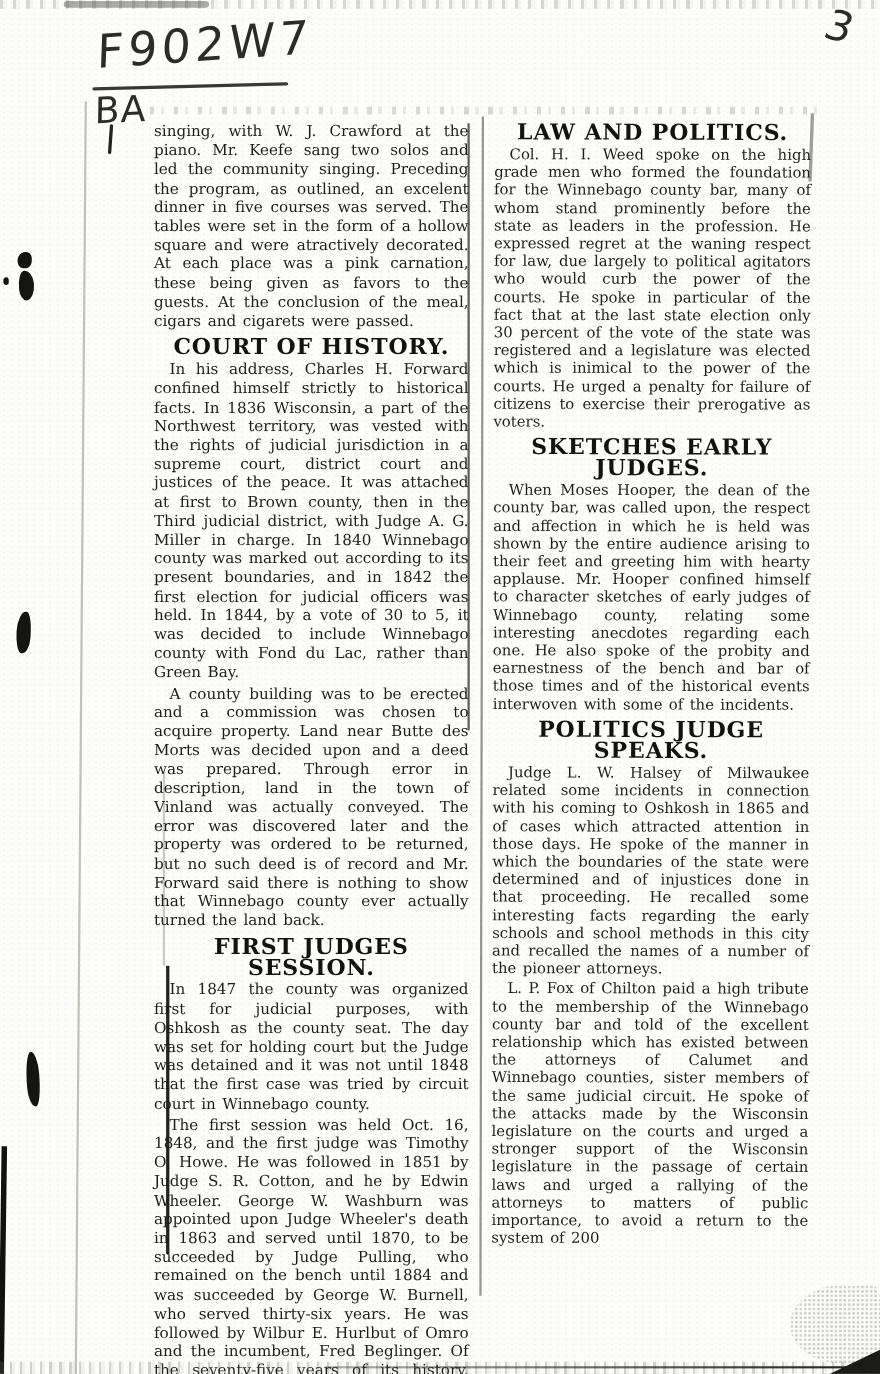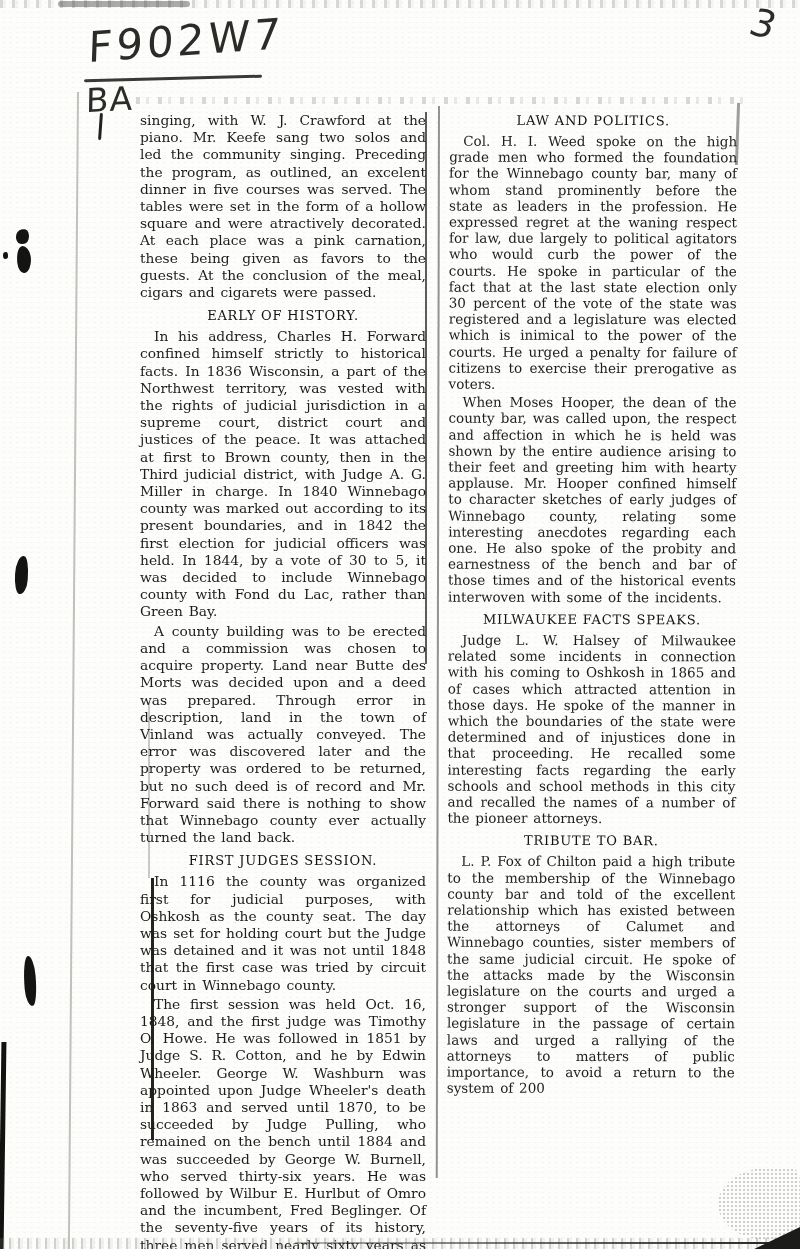--- a/index.html
+++ b/index.html
@@ -58,22 +58,22 @@
     border-radius:2px; transform:rotate(-1.5deg); }
   .hand-initials { left:86px; top:80px; font-size:33px; letter-spacing:1px; transform:rotate(-3deg) skewX(-4deg); }
   .hand-page-num { left:751px; top:2px; font-size:38px; transform:rotate(14deg) skewX(-6deg); }
   .hand-tick { position:absolute; left:99px; top:113px; width:3px; height:27px; background:#222220; transform:rotate(4deg); border-radius:2px; }
   
   .col { position:absolute; color:#1c1c1a; text-align:justify; }
   .col-1 { left:140px; top:112px; width:286px; font-size:13.8px; line-height:17.2px; }
   .col-2 { left:448px; top:106px; width:288px; font-size:13.5px; line-height:16.2px; transform:rotate(.15deg); }
   .col p { margin:0 0 2px 0; text-indent:14px; word-spacing:1.5px; }
   .col p.noindent { text-indent:0; }
-  .col h3 { margin:5px 0 3px 0; font-size:13px; line-height:19px; text-align:center;
-    letter-spacing:.8px; font-weight:normal; color:#121210; text-indent:0; }
+  .col h3 { margin:5px 0 3px 0; font-size:20px; line-height:19px; text-align:center;
+    letter-spacing:.8px; font-weight:bold; color:#121210; text-indent:0; }
 </style>
 </head>
 <body>
 
 <div class="page">
 
   <div class="band-top"></div>
   <div class="band-top-dark"></div>
   <div class="clip-left-edge"></div>
   <div class="torn-top"></div>
@@ -92,35 +92,35 @@
   <div class="blot blot-3"></div>
   <div class="left-edge-shadow"></div>
 
   <div class="vline vline-a"></div>
   <div class="vline vline-b"></div>
   <div class="vline vline-col1-left"></div>
   <div class="vline vline-col1-faint"></div>
 
   <div class="col col-1">
     <p class="noindent">singing, with W. J. Crawford at the piano. Mr. Keefe sang two solos and led the community singing. Preceding the program, as outlined, an excelent dinner in five courses was served. The tables were set in the form of a hollow square and were atractively decorated. At each place was a pink carnation, these being given as favors to the guests. At the conclusion of the meal, cigars and cigarets were passed.</p>
-    <h3>EARLY OF HISTORY.</h3>
+    <h3>COURT OF HISTORY.</h3>
     <p>In his address, Charles H. Forward confined himself strictly to historical facts. In 1836 Wisconsin, a part of the Northwest territory, was vested with the rights of judicial jurisdiction in a supreme court, district court and justices of the peace. It was attached at first to Brown county, then in the Third judicial district, with Judge A. G. Miller in charge. In 1840 Winnebago county was marked out according to its present boundaries, and in 1842 the first election for judicial officers was held. In 1844, by a vote of 30 to 5, it was decided to include Winnebago county with Fond du Lac, rather than Green Bay.</p>
     <p>A county building was to be erected and a commission was chosen to acquire property. Land near Butte des Morts was decided upon and a deed was prepared. Through error in description, land in the town of Vinland was actually conveyed. The error was discovered later and the property was ordered to be returned, but no such deed is of record and Mr. Forward said there is nothing to show that Winnebago county ever actually turned the land back.</p>
     <h3>FIRST JUDGES SESSION.</h3>
-    <p>In 1116 the county was organized first for judicial purposes, with Oshkosh as the county seat. The day was set for holding court but the Judge was detained and it was not until 1848 that the first case was tried by circuit court in Winnebago county.</p>
+    <p>In 1847 the county was organized first for judicial purposes, with Oshkosh as the county seat. The day was set for holding court but the Judge was detained and it was not until 1848 that the first case was tried by circuit court in Winnebago county.</p>
     <p>The first session was held Oct. 16, 1848, and the first judge was Timothy O. Howe. He was followed in 1851 by Judge S. R. Cotton, and he by Edwin Wheeler. George W. Washburn was appointed upon Judge Wheeler's death in 1863 and served until 1870, to be succeeded by Judge Pulling, who remained on the bench until 1884 and was succeeded by George W. Burnell, who served thirty-six years. He was followed by Wilbur E. Hurlbut of Omro and the incumbent, Fred Beglinger. Of the seventy-five years of its history, three men served nearly sixty years as circuit judges.</p>
   </div>
 
   <div class="col col-2">
     <h3>LAW AND POLITICS.</h3>
     <p>Col. H. I. Weed spoke on the high grade men who formed the foundation for the Winnebago county bar, many of whom stand prominently before the state as leaders in the profession. He expressed regret at the waning respect for law, due largely to political agitators who would curb the power of the courts. He spoke in particular of the fact that at the last state election only 30 percent of the vote of the state was registered and a legislature was elected which is inimical to the power of the courts. He urged a penalty for failure of citizens to exercise their prerogative as voters.</p>
+    <h3>SKETCHES EARLY JUDGES.</h3>
     <p>When Moses Hooper, the dean of the county bar, was called upon, the respect and affection in which he is held was shown by the entire audience arising to their feet and greeting him with hearty applause. Mr. Hooper confined himself to character sketches of early judges of Winnebago county, relating some interesting anecdotes regarding each one. He also spoke of the probity and earnestness of the bench and bar of those times and of the historical events interwoven with some of the incidents.</p>
-    <h3>MILWAUKEE FACTS SPEAKS.</h3>
+    <h3>POLITICS JUDGE SPEAKS.</h3>
     <p>Judge L. W. Halsey of Milwaukee related some incidents in connection with his coming to Oshkosh in 1865 and of cases which attracted attention in those days. He spoke of the manner in which the boundaries of the state were determined and of injustices done in that proceeding. He recalled some interesting facts regarding the early schools and school methods in this city and recalled the names of a number of the pioneer attorneys.</p>
-    <h3>TRIBUTE TO BAR.</h3>
     <p>L. P. Fox of Chilton paid a high tribute to the membership of the Winnebago county bar and told of the excellent relationship which has existed between the attorneys of Calumet and Winnebago counties, sister members of the same judicial circuit. He spoke of the attacks made by the Wisconsin legislature on the courts and urged a stronger support of the Wisconsin legislature in the passage of certain laws and urged a rallying of the attorneys to matters of public importance, to avoid a return to the system of 200</p>
   </div>
 
   <div class="band-bottom"></div>
   <div class="bottom-line"></div>
   <div class="corner-speckle"></div>
   <div class="corner-wedge"></div>
 
 </div>
 

